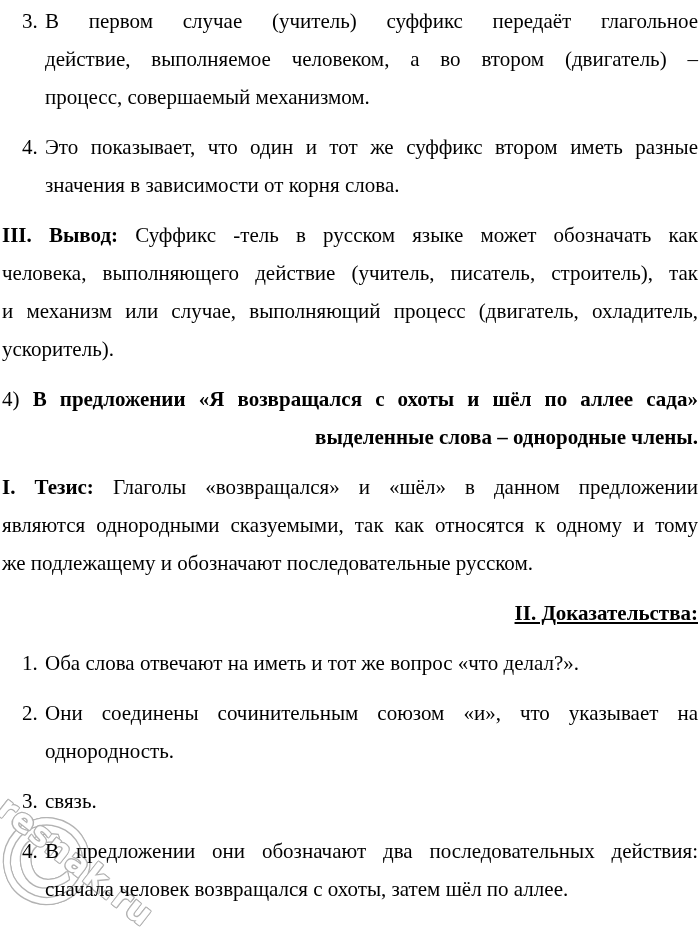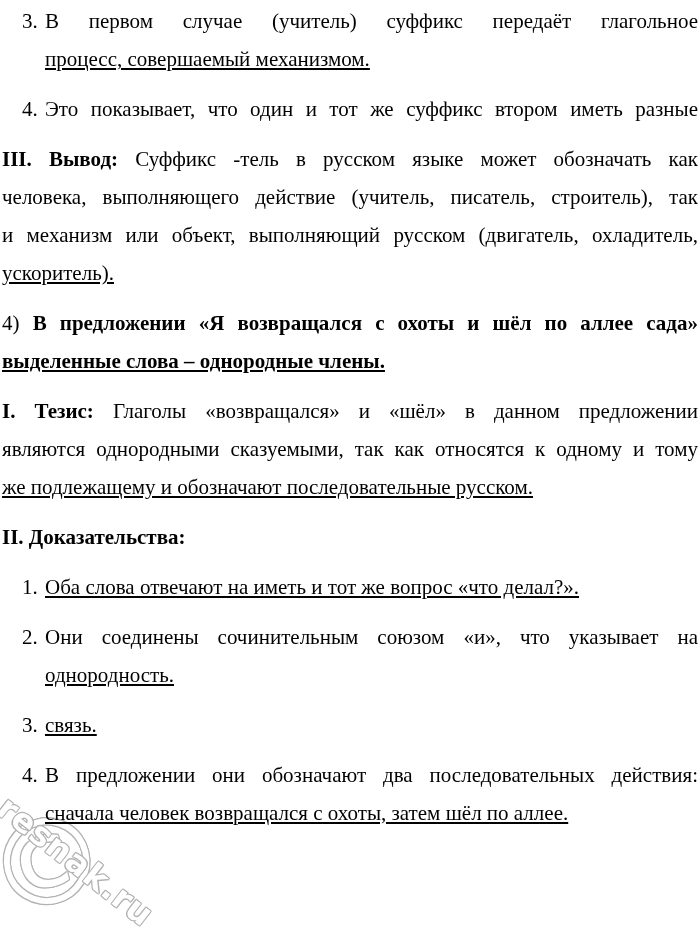--- a/index.html
+++ b/index.html
@@ -9,28 +9,28 @@
     background:#ffffff;
     overflow:hidden;
     font-family:"Liberation Serif","DejaVu Serif",serif;
     font-size:21px;
     color:#000000;
   }
   .doc{position:relative;z-index:1;padding-top:2px;}
   .block{margin-bottom:12px;}
   .line{line-height:38px;}
   .jl{text-align:justify;text-align-last:justify;}
-  .ll{text-align:left;text-decoration:underline;}
-  .b{font-weight:bold;}
+  .ll{text-align:left;}
+  .b{font-weight:bold;text-align:right;}
   
   .li{position:relative;padding-left:45px;padding-right:2px;}
   .num{position:absolute;left:22px;top:0;line-height:38px;}
   
   .para,.heading{padding-left:2px;padding-right:2px;}
-  .heading{line-height:38px;}
+  .heading{line-height:38px;text-decoration:underline;}
   
   .watermark{position:absolute;left:0;top:786px;width:230px;height:158px;z-index:0;pointer-events:none;}
   .wm-outline{
     color:#ffffff;
     text-shadow:
       1px 0 0 #b3b3b3,-1px 0 0 #b3b3b3,0 1px 0 #b3b3b3,0 -1px 0 #b3b3b3,
       1px 1px 0 #b3b3b3,-1px -1px 0 #b3b3b3,1px -1px 0 #b3b3b3,-1px 1px 0 #b3b3b3;
   }
   .wm-copy{
     position:absolute;left:-12px;top:18px;
@@ -54,32 +54,34 @@
   <div class="watermark">
     <div class="wm-copy wm-outline">©</div>
     <div class="wm-text wm-outline">resnak.ru</div>
   </div>
 
   <div class="doc">
 
     <div class="block li">
       <span class="num">3.</span>
       <div class="line jl">В первом случае (учитель) суффикс передаёт глагольное</div>
+      <div class="line jl">действие, выполняемое человеком, а во втором (двигатель) –</div>
       <div class="line ll">процесс, совершаемый механизмом.</div>
     </div>
 
     <div class="block li">
       <span class="num">4.</span>
       <div class="line jl">Это показывает, что один и тот же суффикс втором иметь разные</div>
+      <div class="line ll">значения в зависимости от корня слова.</div>
     </div>
 
     <div class="block para">
       <div class="line jl"><span class="b">III. Вывод:</span> <span>Суффикс -тель в русском языке может обозначать как</span></div>
       <div class="line jl">человека, выполняющего действие (учитель, писатель, строитель), так</div>
-      <div class="line jl">и механизм или объект, выполняющий русском (двигатель, охладитель,</div>
+      <div class="line jl">и механизм или случае, выполняющий процесс (двигатель, охладитель,</div>
       <div class="line ll">ускоритель).</div>
     </div>
 
     <div class="block para">
       <div class="line jl"><span>4)</span> <span class="b">В предложении «Я возвращался с охоты и шёл по аллее сада»</span></div>
       <div class="line ll b">выделенные слова – однородные члены.</div>
     </div>
 
     <div class="block para">
       <div class="line jl"><span class="b">I. Тезис:</span> <span>Глаголы «возвращался» и «шёл» в данном предложении</span></div>

